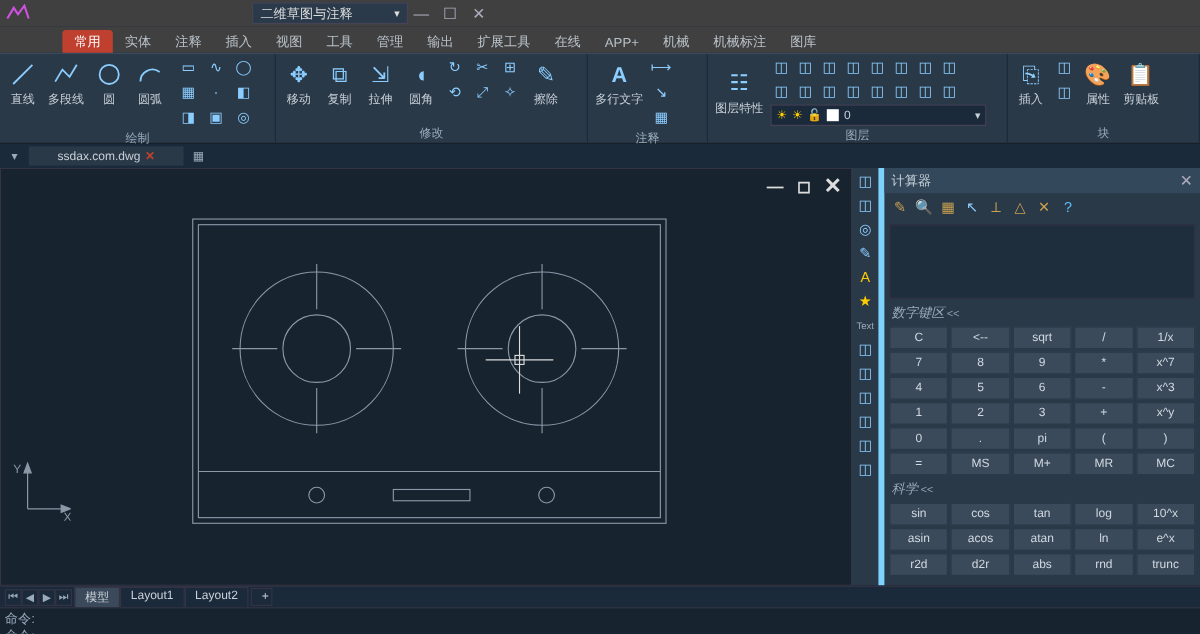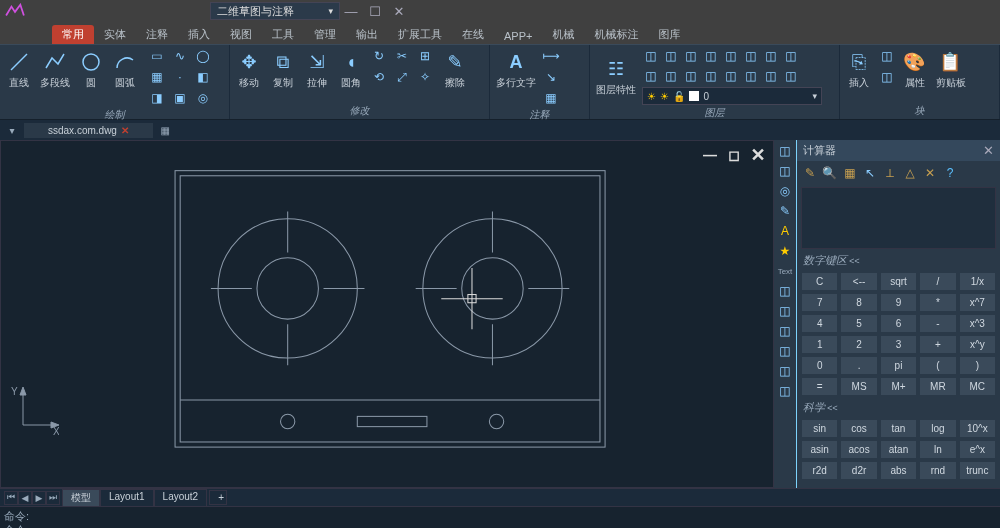--- a/index.html
+++ b/index.html
@@ -17,21 +17,21 @@
   
   
   .tabstrip { height: 22px; background: #404040; display: flex; align-items: flex-end; padding-left: 52px; }
   .tab { padding: 2px 10px; color: #b8c0c8; font-size: 11px; cursor: pointer; }
   .tab.active { background: #c04030; color: #fff; border-radius: 3px 3px 0 0; }
   
   
   .ribbon { height: 76px; background: #2a3948; border-top: 1px solid #3a4a5a; border-bottom: 1px solid #15202b; display: flex; }
   .rgroup { border-right: 1px solid #1b2a3a; display: flex; flex-direction: column; padding: 2px 4px 0 4px; position: relative; }
   .rgroup-body { display: flex; gap: 4px; align-items: flex-start; flex: 1; }
-  .rgroup-label { text-align: center; font-size: 10px; color: #9ab; padding: 1px 0; font-style: italic; }
+  .rgroup-label { text-align: center; font-size: 10px; color: #9ab; padding: 1px 0; }
   .rbtn { display: flex; flex-direction: column; align-items: center; gap: 1px; padding: 2px; cursor: pointer; }
   .ricon { width: 26px; height: 26px; display: flex; align-items: center; justify-content: center; color: #8bcdff; font-size: 18px; }
   .rlbl { font-size: 10px; color: #c8d0d8; white-space: nowrap; }
   .sicon { width: 18px; height: 18px; display: flex; align-items: center; justify-content: center; color: #8bcdff; font-size: 12px; cursor: pointer; }
   .layer-dd { background: #1b2a3a; border: 1px solid #445; height: 18px; width: 180px; display: flex; align-items: center; padding: 0 4px; gap: 4px; font-size: 10px; }
   .layer-dd .sun { color: #ffcc00; }
   .layer-dd::after { content: "▾"; margin-left: auto; font-size: 9px; }
   
   
   .filetab-row { height: 20px; background: #1b2a3a; display: flex; align-items: center; padding-left: 4px; gap: 4px; }
@@ -46,21 +46,21 @@
   .canvas svg { width: 100%; height: 100%; }
   .view-ctrl { position: absolute; top: 6px; right: 6px; display: flex; gap: 6px; }
   .view-ctrl span { width: 18px; height: 16px; display: flex; align-items: center; justify-content: center; color: #ddd; font-size: 14px; font-weight: bold; cursor: pointer; }
   .ucs { position: absolute; left: 8px; bottom: 50px; }
   
   
   .sidetb { width: 22px; background: #2a3948; display: flex; flex-direction: column; gap: 2px; padding: 2px; }
   .sidetb .sicon { width: 18px; height: 18px; }
   
   
-  .calc { width: 204px; background: #2a3948; border-left: 1px solid #7dd3fc; display: flex; flex-direction: column; }
+  .calc { width: 268px; background: #2a3948; border-left: 5px solid #7dd3fc; display: flex; flex-direction: column; }
   .calc-title { background: #34485c; padding: 3px 6px; display: flex; align-items: center; justify-content: space-between; font-size: 11px; }
   .calc-title .x { color: #aab; cursor: pointer; font-size: 13px; }
   .calc-tools { padding: 3px 4px; display: flex; gap: 2px; }
   .calc-tools .sicon { color: #c8a050; }
   .calc-disp { background: #1f2e3d; margin: 2px 4px; height: 62px; border: 1px solid #334; }
   .calc-sect { padding: 2px 6px; font-size: 11px; color: #9ab; cursor: pointer; font-style: italic; }
   .calc-sect::after { content: "<<"; font-size: 9px; margin-left: 2px; }
   .kpad { display: grid; grid-template-columns: repeat(5, 1fr); gap: 2px; padding: 2px 4px; }
   .key { background: #3a4a5a; border: 1px solid #2a3948; text-align: center; padding: 3px 0; font-size: 10px; cursor: pointer; color: #d0d8e0; }
   

